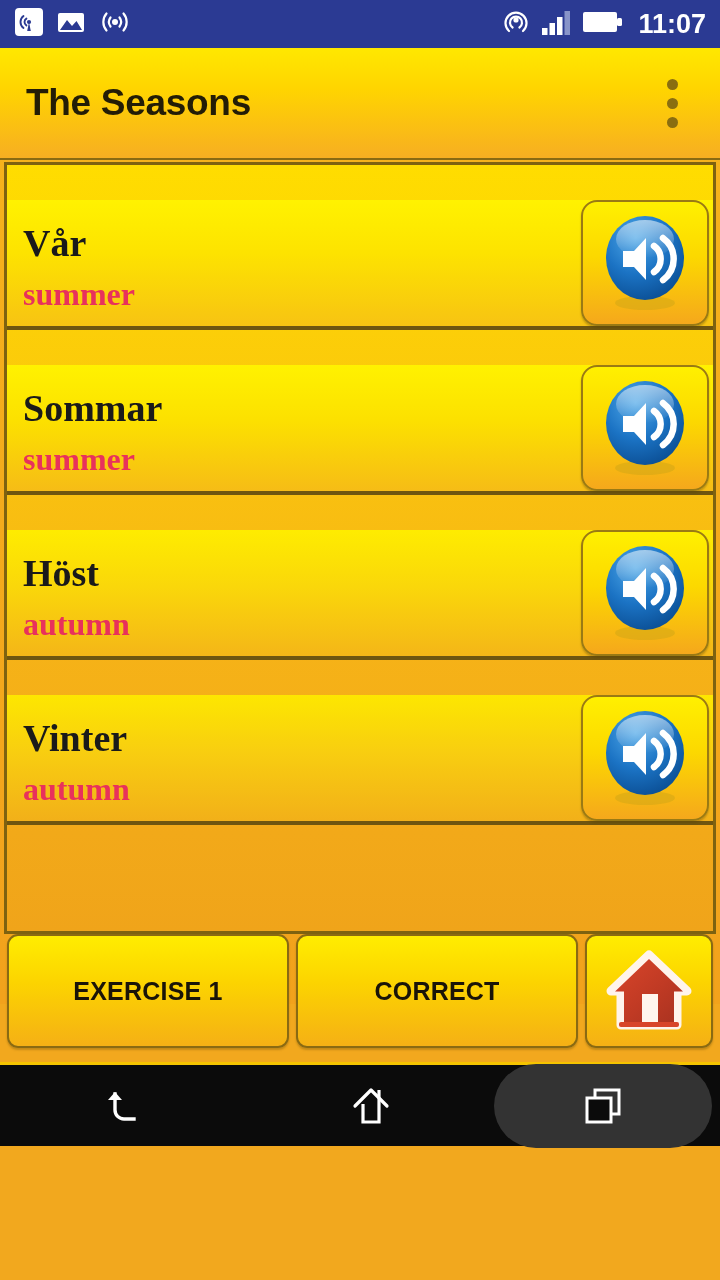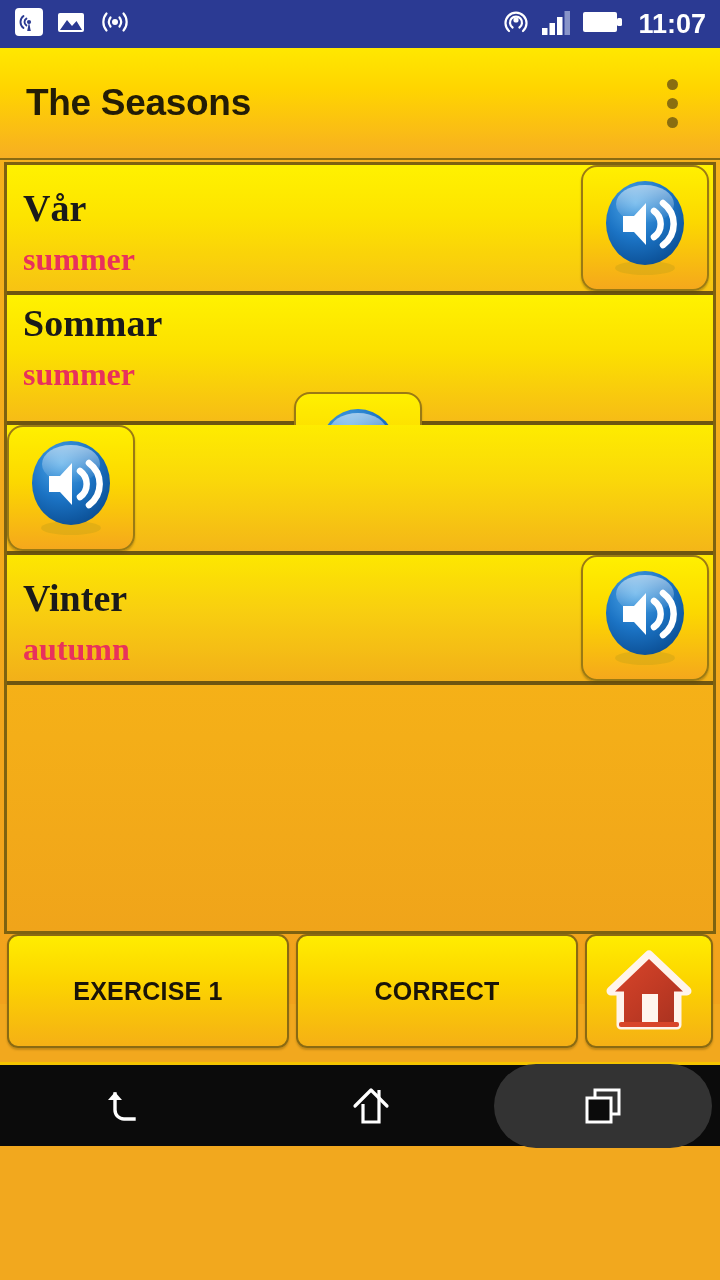--- a/index.html
+++ b/index.html
@@ -74,22 +74,23 @@
     overflow:hidden;
     position:relative;
   }
 
   .list-row {
     position:relative;
     height:130px;
     border-bottom:4px solid #6E5510;
     display:flex; align-items:stretch;
     background:linear-gradient(180deg,#FFF200 0%,#FDE300 42%,#F7C313 100%);
-  }
-  .list-row:nth-child(2){ background:linear-gradient(180deg,#FFF200 0%,#FCE000 45%,#F6BC16 100%);flex-direction:column; }
+    margin-top:35px;
+  }
+  .list-row:nth-child(2){ background:linear-gradient(180deg,#FFF200 0%,#FCE000 45%,#F6BC16 100%); }
   .list-row:nth-child(3){ background:linear-gradient(180deg,#FEEC00 0%,#FAD70A 45%,#F4B618 100%); }
   .list-row:nth-child(4){ background:linear-gradient(180deg,#FDE700 0%,#F8CE10 45%,#F2B019 100%);gap:40px; }
 
   .row-text {
     flex:1 1 auto;
     padding:8px 0 0 16px;
     display:flex; flex-direction:column; justify-content:center;
     min-width:0;
   }
   .word {
@@ -289,20 +290,24 @@
           <path d="M30 40 L41 40 L53 27 L53 69 L41 56 L30 56 Z" fill="#FFFFFF"></path>
           <g fill="none" stroke="#FFFFFF" stroke-width="6.5" stroke-linecap="round">
             <path d="M61 35 A16 16 0 0 1 61 61"></path>
             <path d="M70 27 A26 26 0 0 1 70 69"></path>
           </g>
         </svg>
       </div>
     </div>
 
     <div class="list-row">
+      <div class="row-text">
+        <div class="word">Höst</div>
+        <div class="translation">autumn</div>
+      </div>
       <div class="speaker-btn">
         <svg width="104" height="104" viewBox="0 0 104 104">
           <ellipse cx="52" cy="92" rx="30" ry="7" fill="#C9A417" opacity="0.45"></ellipse>
           <ellipse cx="52" cy="47" rx="39" ry="42" fill="url(#spA)"></ellipse>
           <ellipse cx="52" cy="28" rx="29" ry="19" fill="url(#spG)"></ellipse>
           <path d="M30 40 L41 40 L53 27 L53 69 L41 56 L30 56 Z" fill="#FFFFFF"></path>
           <g fill="none" stroke="#FFFFFF" stroke-width="6.5" stroke-linecap="round">
             <path d="M61 35 A16 16 0 0 1 61 61"></path>
             <path d="M70 27 A26 26 0 0 1 70 69"></path>
           </g>

